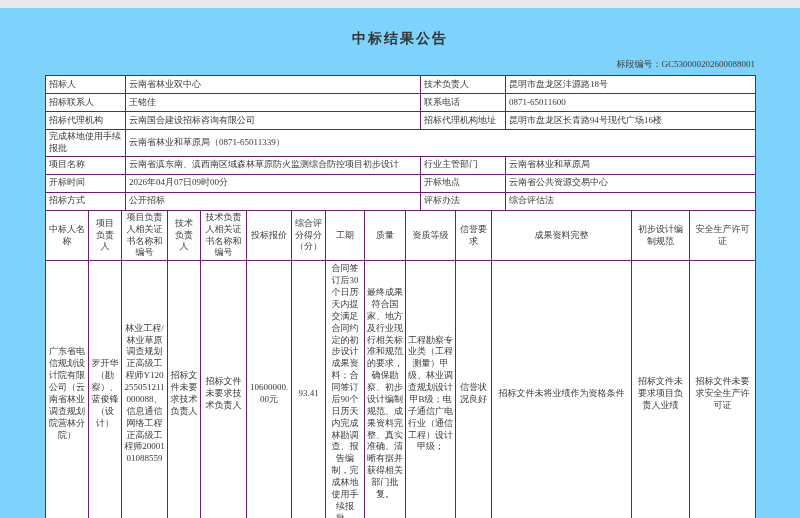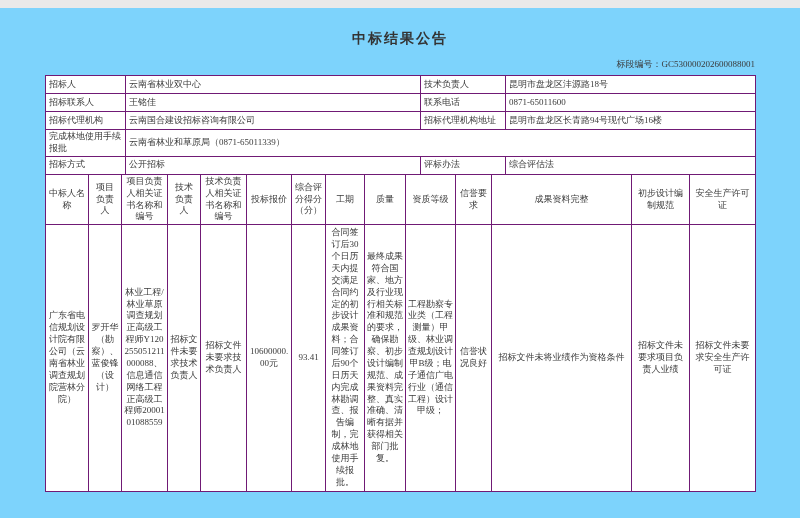--- a/index.html
+++ b/index.html
@@ -64,20 +64,32 @@
       <td class="lbl">招标代理机构</td>
       <td class="val">云南国合建设招标咨询有限公司</td>
       <td class="lbl">招标代理机构地址</td>
       <td class="val">昆明市盘龙区长青路94号现代广场16楼</td>
     </tr>
     <tr>
       <td class="lbl">完成林地使用手续报批</td>
       <td class="val" colspan="3">云南省林业和草原局（0871-65011339）</td>
     </tr>
     <tr class="h17">
+      <td class="lbl">项目名称</td>
+      <td class="val">云南省滇东南、滇西南区域森林草原防火监测综合防控项目初步设计</td>
+      <td class="lbl">行业主管部门</td>
+      <td class="val">云南省林业和草原局</td>
+    </tr>
+    <tr class="h17">
+      <td class="lbl">开标时间</td>
+      <td class="val">2026年04月07日09时00分</td>
+      <td class="lbl">开标地点</td>
+      <td class="val">云南省公共资源交易中心</td>
+    </tr>
+    <tr class="h17">
       <td class="lbl">招标方式</td>
       <td class="val">公开招标</td>
       <td class="lbl">评标办法</td>
       <td class="val">综合评估法</td>
     </tr>
   </tbody>
     </table>
 
   <table>
     <colgroup>

